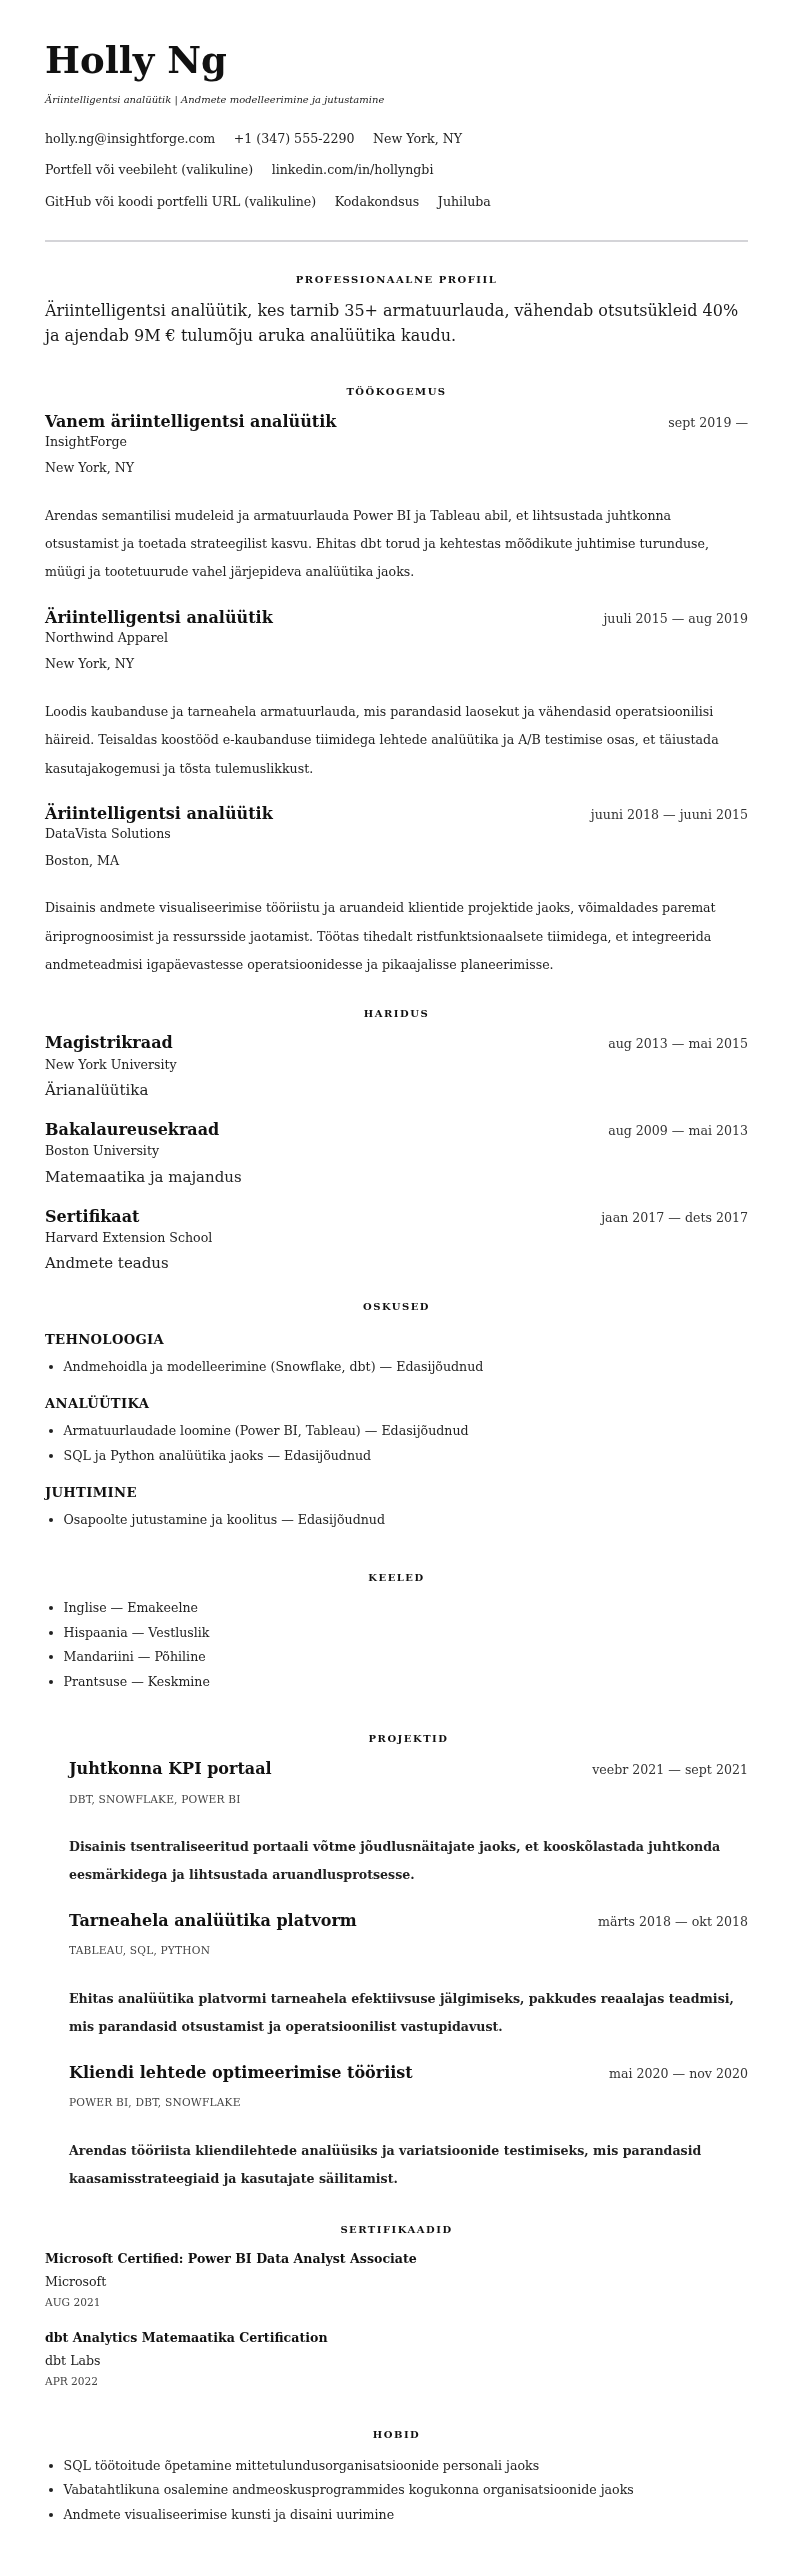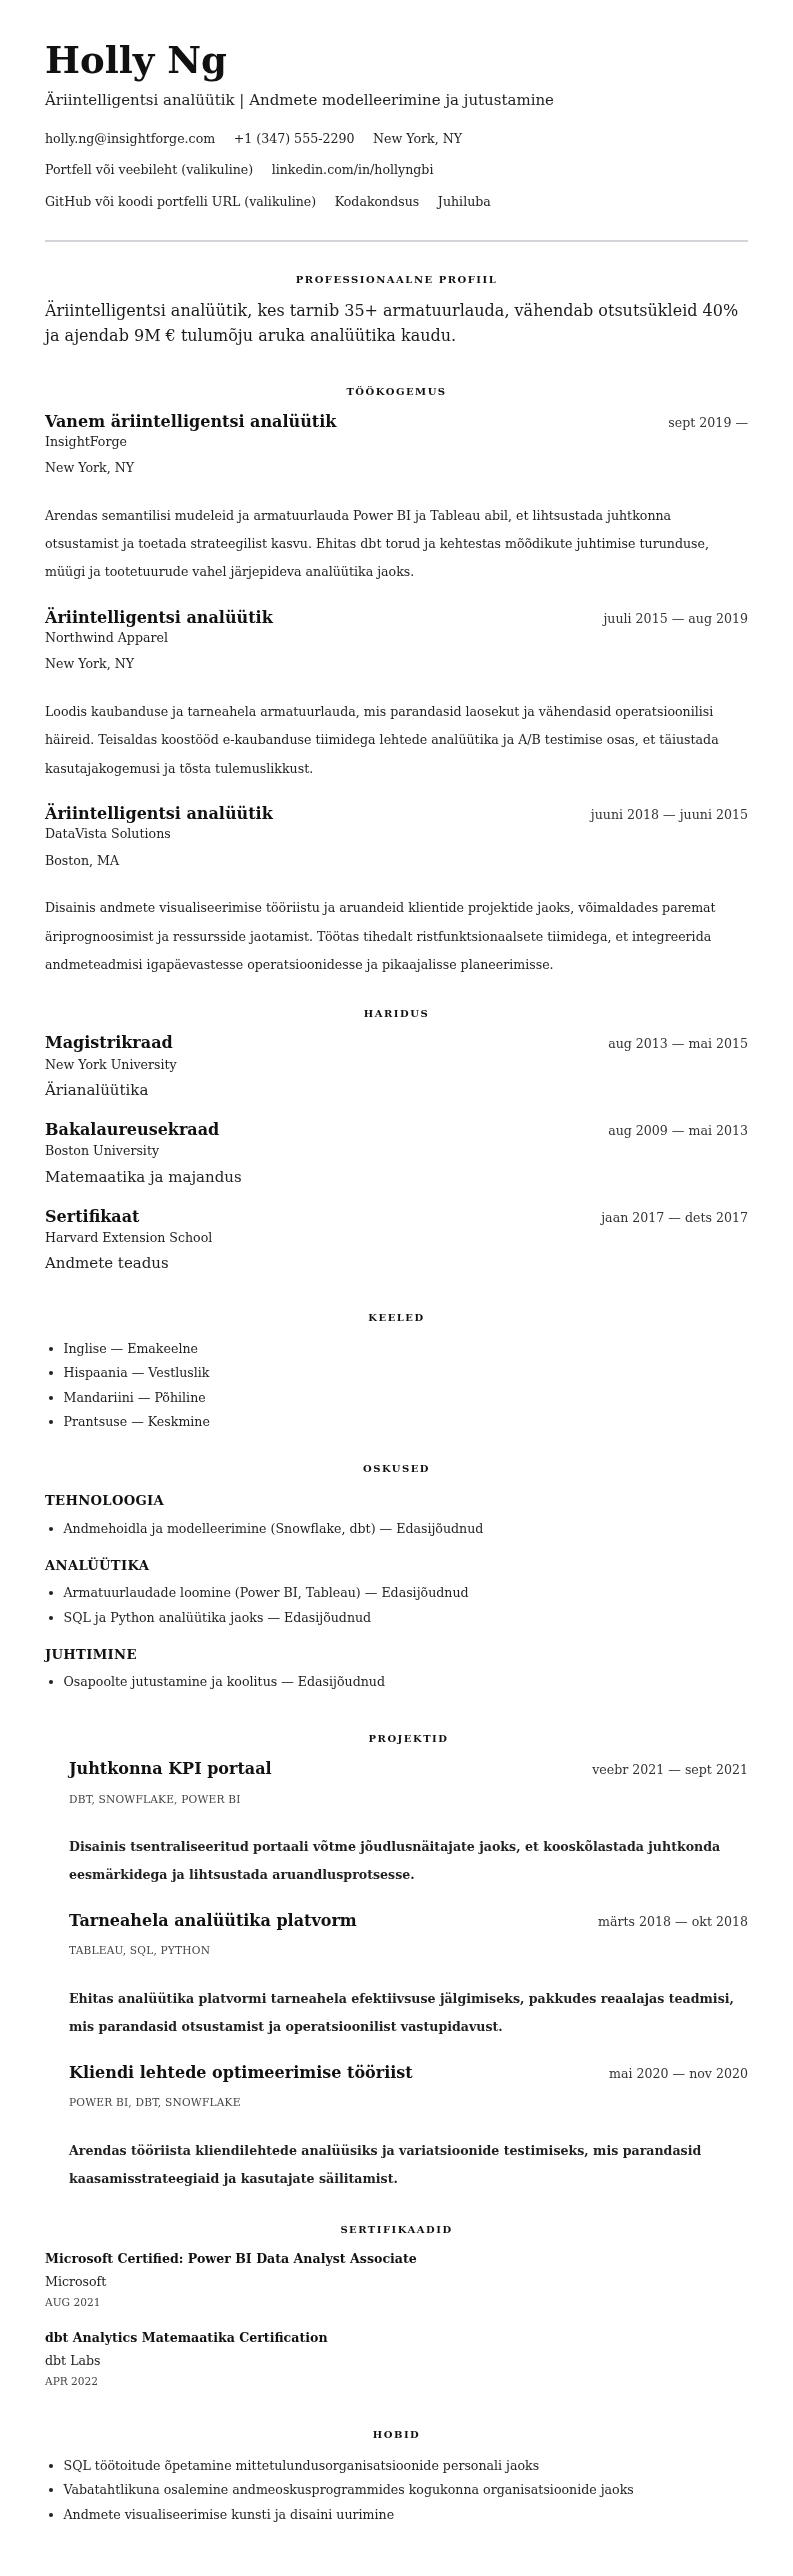--- a/index.html
+++ b/index.html
@@ -3,21 +3,21 @@
   <meta charset="utf-8">
   <style>
     html, body { margin: 0; padding: 0; background: #ffffff; }
     body {
       width: 793px;
       font-family: "DejaVu Serif", serif;
       color: #1a1a1a;
     }
     .page { padding: 34px 45px 40px 45px; }
     .name { font-size: 37px; font-weight: bold; margin: 0; line-height: 53px; color: #111; }
-    .headline { font-size: 15px; margin: 2.6px 0 20px 0; line-height: 20px; color: #222; }
+    .headline { font-size: 10px; margin: 2.6px 0 20px 0; line-height: 20px; color: #222; font-style: italic; }
     .contact-row { font-size: 12.6px; line-height: 18.5px; margin: 0 0 13.2px 0; color: #222; }
     .contact-row span { margin-right: 18.5px; }
     .divider { border: 0; border-top: 2px solid #d4d4d8; margin: 29px 0 30px 0; }
     .section-title {
       font-size: 10px; font-weight: bold; letter-spacing: 1.5px;
       text-transform: uppercase; margin: 0 0 10.6px 0; line-height: 16px; color: #111; text-align: center;
     }
     .summary { font-size: 16px; line-height: 24.5px; margin: 0 0 36px 0; color: #1a1a1a; }
     .entry-head { display: flex; justify-content: space-between; align-items: baseline; }
     .entry-title { font-size: 16px; font-weight: bold; line-height: 21px; color: #111; }
@@ -124,50 +124,50 @@
     <div class="edu">
       <div class="entry-head">
         <span class="entry-title">Sertifikaat</span>
         <span class="entry-date">jaan 2017 — dets 2017</span>
       </div>
       <p class="entry-sub">Harvard Extension School</p>
       <p class="entry-field">Andmete teadus</p>
     </div>
   </section>
 
+  <section class="section">
+    <h2 class="section-title">OSKUSED</h2>
+
+    <div class="skill-cat">TEHNOLOOGIA</div>
+    <ul class="bullets">
+      <li>Andmehoidla ja modelleerimine (Snowflake, dbt) — Edasijõudnud</li>
+    </ul>
+
+    <div class="skill-cat">ANALÜÜTIKA</div>
+    <ul class="bullets">
+      <li>Armatuurlaudade loomine (Power BI, Tableau) — Edasijõudnud</li>
+      <li>SQL ja Python analüütika jaoks — Edasijõudnud</li>
+    </ul>
+
+    <div class="skill-cat">JUHTIMINE</div>
+    <ul class="bullets">
+      <li>Osapoolte jutustamine ja koolitus — Edasijõudnud</li>
+    </ul>
+  </section>
+
   <section class="section" style="margin-top:37px;">
     <h2 class="section-title">KEELED</h2>
     <ul class="bullets">
       <li>Inglise — Emakeelne</li>
       <li>Hispaania — Vestluslik</li>
       <li>Mandariini — Põhiline</li>
       <li>Prantsuse — Keskmine</li>
     </ul>
   </section>
 
-  <section class="section">
-    <h2 class="section-title">OSKUSED</h2>
-
-    <div class="skill-cat">TEHNOLOOGIA</div>
-    <ul class="bullets">
-      <li>Andmehoidla ja modelleerimine (Snowflake, dbt) — Edasijõudnud</li>
-    </ul>
-
-    <div class="skill-cat">ANALÜÜTIKA</div>
-    <ul class="bullets">
-      <li>Armatuurlaudade loomine (Power BI, Tableau) — Edasijõudnud</li>
-      <li>SQL ja Python analüütika jaoks — Edasijõudnud</li>
-    </ul>
-
-    <div class="skill-cat">JUHTIMINE</div>
-    <ul class="bullets">
-      <li>Osapoolte jutustamine ja koolitus — Edasijõudnud</li>
-    </ul>
-  </section>
-
   <section class="section" style="margin-top:37px;margin-left:24px;">
     <h2 class="section-title">PROJEKTID</h2>
 
     <div class="project">
       <div class="entry-head">
         <span class="entry-title">Juhtkonna KPI portaal</span>
         <span class="entry-date">veebr 2021 — sept 2021</span>
       </div>
       <p class="proj-tech">DBT, SNOWFLAKE, POWER BI</p>
       <p class="proj-desc">Disainis tsentraliseeritud portaali võtme jõudlusnäitajate jaoks, et kooskõlastada juhtkonda eesmärkidega ja lihtsustada aruandlusprotsesse.</p>

